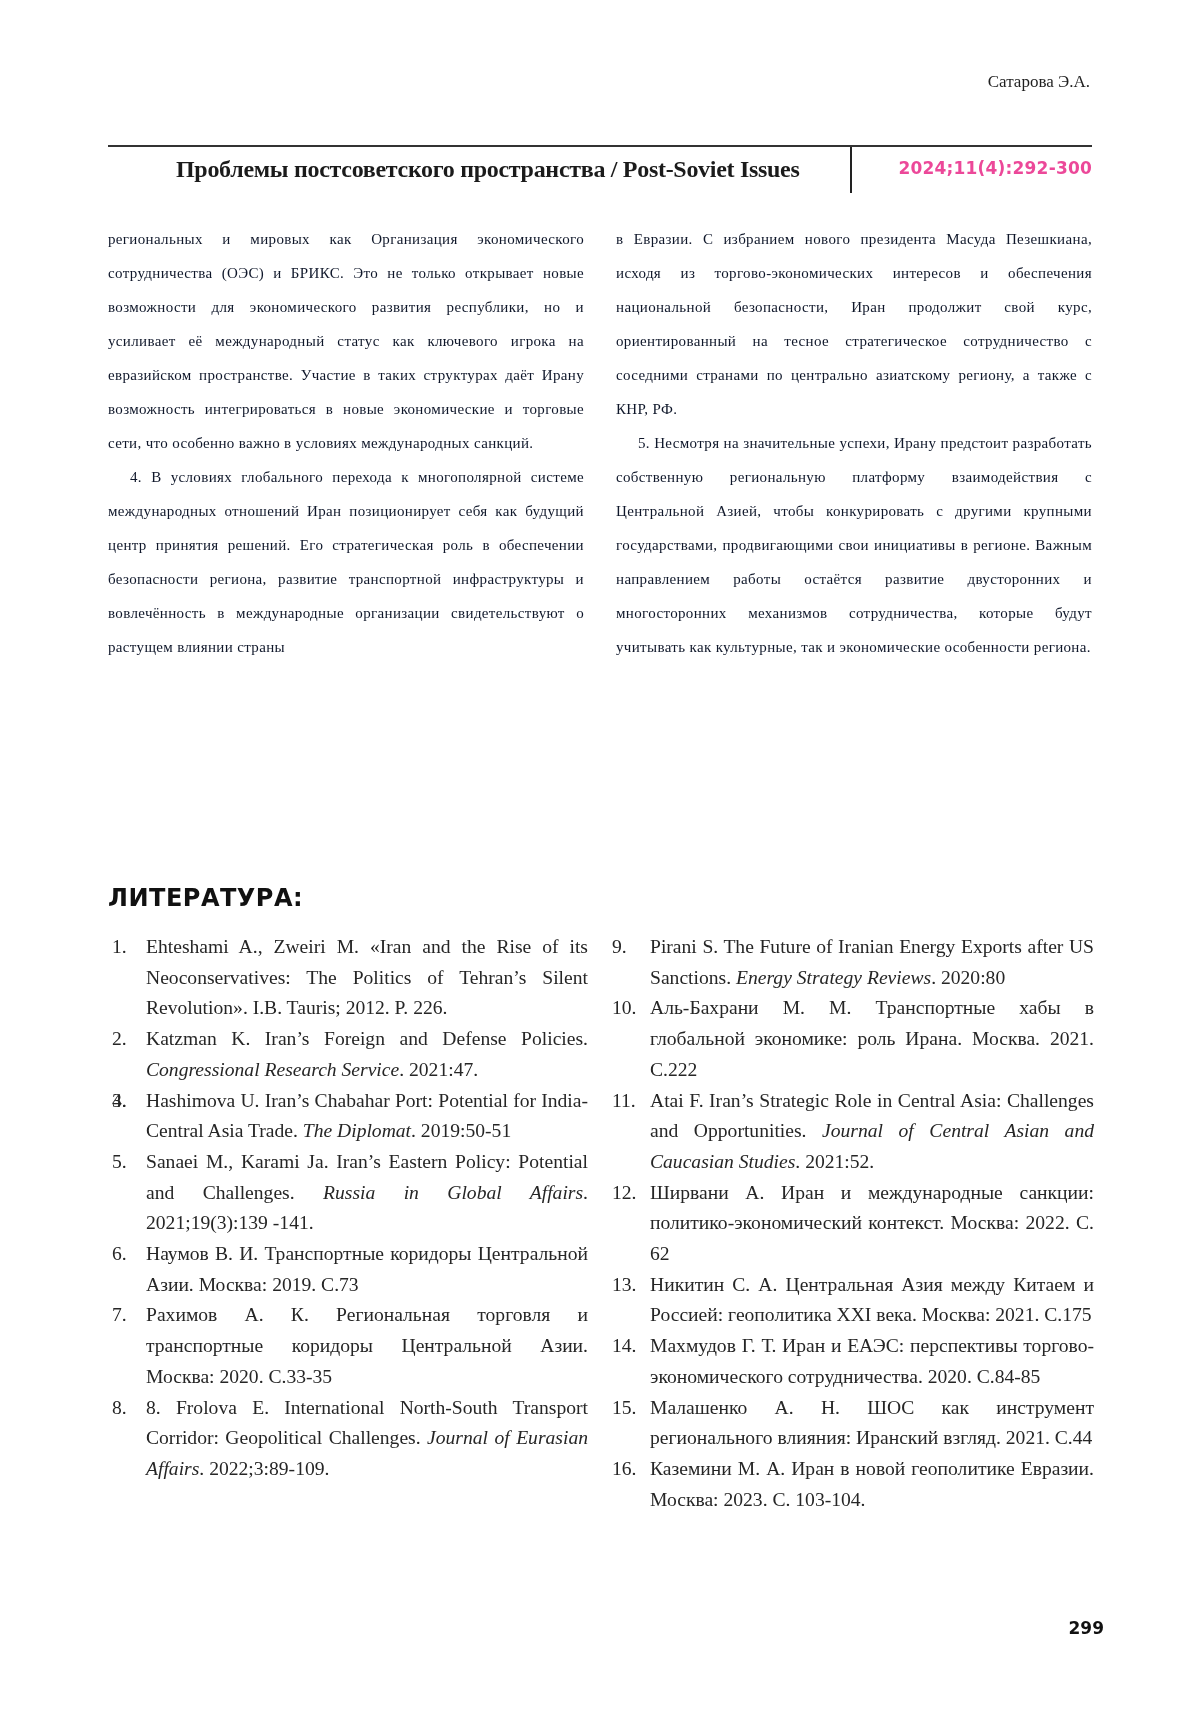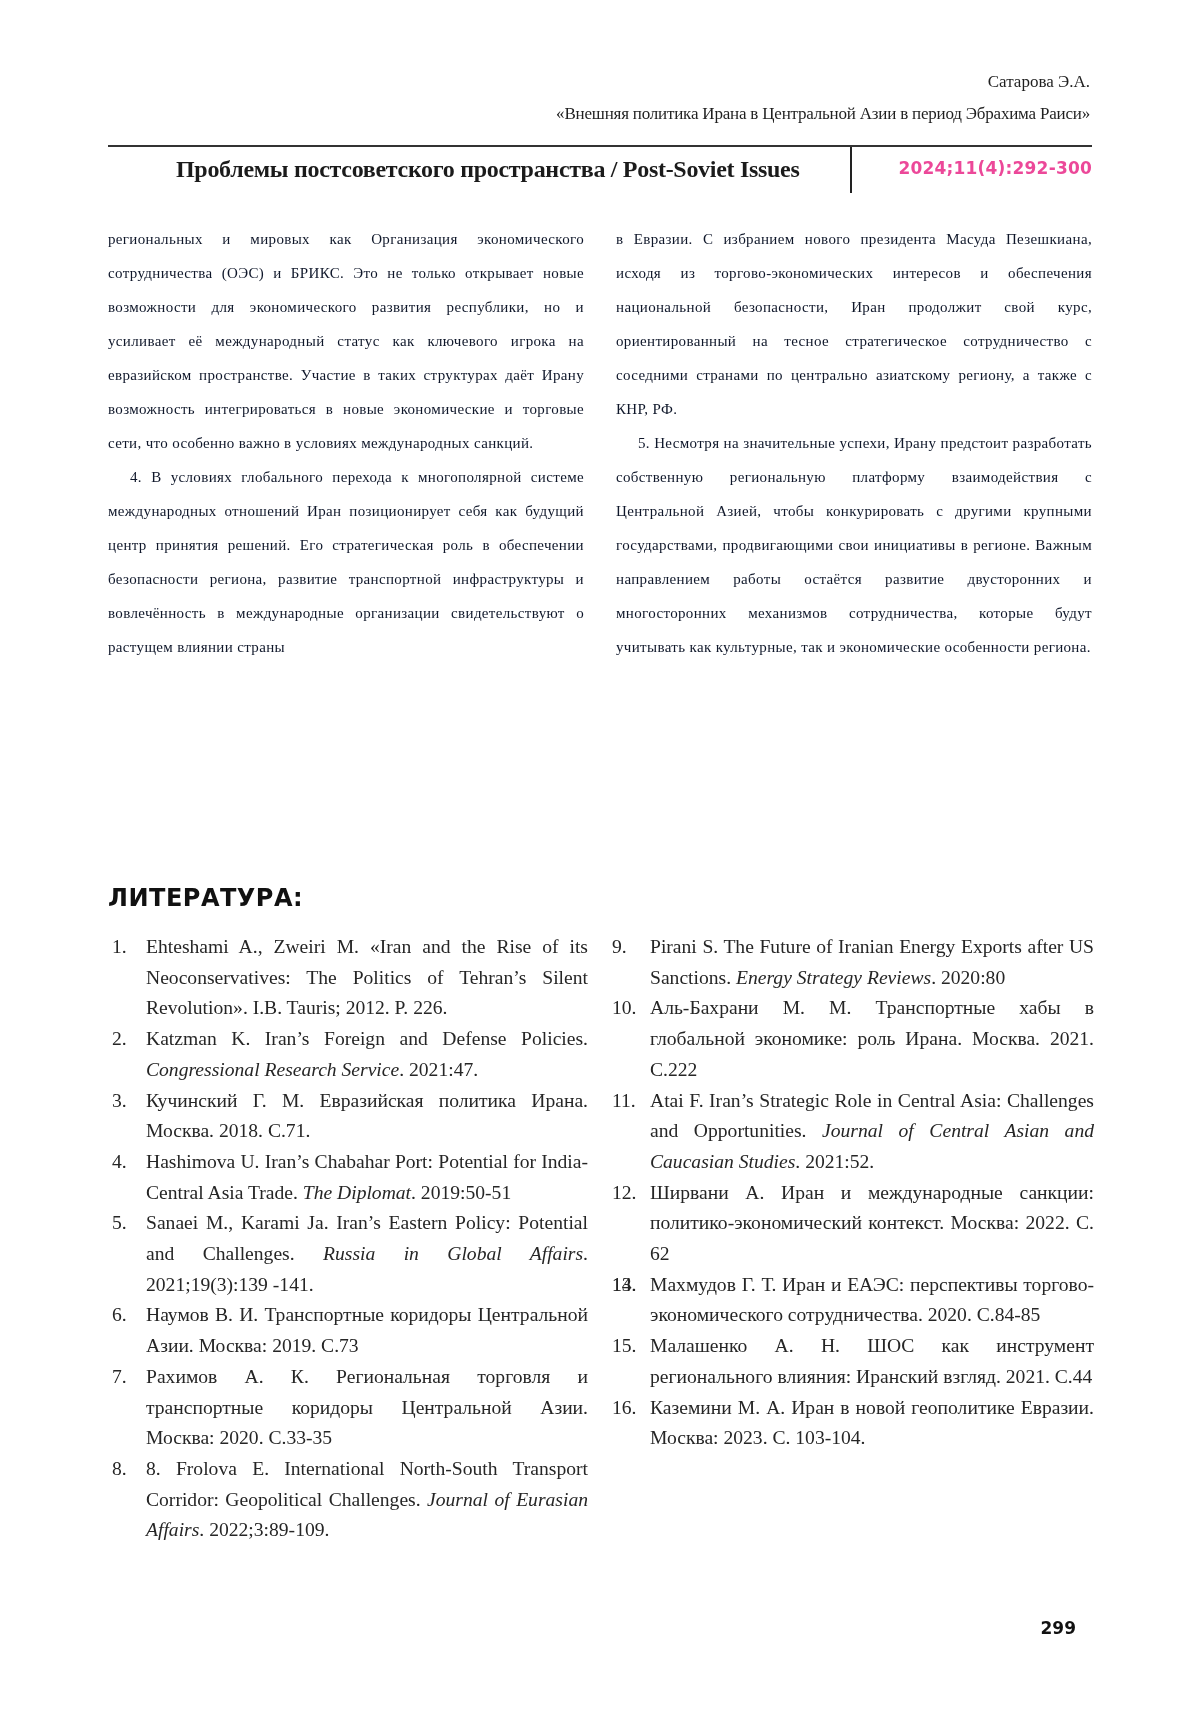--- a/index.html
+++ b/index.html
@@ -50,30 +50,29 @@
     position: absolute; top: 932px; width: 480px; margin: 0; padding: 0; list-style: none;
     font-size: 19.6px; line-height: 30.7px; color: #262626;
   }
   .refs.left { left: 108px; }
   .refs.right { left: 612px; width: 482px; }
   .refs li { position: relative; padding-left: 38px; text-align: justify; }
   .refs li .num { position: absolute; left: 4px; top: 0; }
   .refs.right li .num { left: 0; }
   .refs li .it { font-style: italic; }
   .page-num {
-    position: absolute; right: 124px; top: 1618px;
+    position: absolute; right: 96px; top: 1618px;
     font-family: "DejaVu Sans", sans-serif; font-weight: bold; font-size: 17px; color: #111;
   }
 </style>
 </head>
 <body>
 
 <div class="running-head">
   <span class="author">Сатарова Э.А.</span>
-  <span class="title">«Внешняя политика Ирана в Центральной Азии в период Эбрахима Раиси»</span>
 </div>
 
 <div class="head-rule"></div>
 
 <div class="journal-bar">
   <span class="journal-name">Проблемы постсоветского пространства / Post-Soviet Issues</span>
   <div class="journal-divider"></div>
   <span class="journal-issue">2024;11(4):292-300</span>
 </div>
 
@@ -85,32 +84,32 @@
 <div class="body-col right">
   <p>в Евразии. С избранием нового президента Масуда Пезешкиана, исходя из торгово-экономических интересов и обеспечения национальной безопасности, Иран продолжит свой курс, ориентированный на тесное стратегическое сотрудничество с соседними странами по центрально азиатскому региону, а также с КНР, РФ.</p>
   <p class="indent">5. Несмотря на значительные успехи, Ирану предстоит разработать собственную региональную платформу взаимодействия с Центральной Азией, чтобы конкурировать с другими крупными государствами, продвигающими свои инициативы в регионе. Важным направлением работы остаётся развитие двусторонних и многосторонних механизмов сотрудничества, которые будут учитывать как культурные, так и экономические особенности региона.</p>
 </div>
 
 <div class="lit-heading">ЛИТЕРАТУРА:</div>
 
 <ul class="refs left">
   <li><span class="num">1.</span><span>Ehteshami A., Zweiri M. «Iran and the Rise of its Neoconservatives: The Politics of Tehran’s Silent Revolution». I.B. Tauris; 2012. P. 226.</span><span class="it"></span><span></span></li>
   <li><span class="num">2.</span><span>Katzman K. Iran’s Foreign and Defense Policies. </span><span class="it">Congressional Research Service</span><span>. 2021:47.</span></li>
-  <li><span class="num">3.</span><span>Кучинский Г. М. Евразийская политика Ирана. Москва. 2018. С.71.</span><span class="it"></span><span></span></li>
+  <li><span class="num">3.</span><span class="it"></span><span></span></li>
   <li><span class="num">4.</span><span>Hashimova U. Iran’s Chabahar Port: Potential for India-Central Asia Trade. </span><span class="it">The Diplomat</span><span>. 2019:50-51</span></li>
   <li><span class="num">5.</span><span>Sanaei M., Karami Ja. Iran’s Eastern Policy: Potential and Challenges. </span><span class="it">Russia in Global Affairs</span><span>. 2021;19(3):139 -141.</span></li>
   <li><span class="num">6.</span><span>Наумов В. И. Транспортные коридоры Центральной Азии. Москва: 2019. С.73</span><span class="it"></span><span></span></li>
   <li><span class="num">7.</span><span>Рахимов А. К. Региональная торговля и транспортные коридоры Центральной Азии. Москва: 2020. С.33-35</span><span class="it"></span><span></span></li>
   <li><span class="num">8.</span><span>8. Frolova E. International North-South Transport Corridor: Geopolitical Challenges. </span><span class="it">Journal of Eurasian Affairs</span><span>. 2022;3:89-109.</span></li>
 </ul>
 
 <ul class="refs right">
   <li><span class="num">9.</span><span>Pirani S. The Future of Iranian Energy Exports after US Sanctions. </span><span class="it">Energy Strategy Reviews</span><span>. 2020:80</span></li>
   <li><span class="num">10.</span><span>Аль-Бахрани М. М. Транспортные хабы в глобальной экономике: роль Ирана. Москва. 2021. С.222</span><span class="it"></span><span></span></li>
   <li><span class="num">11.</span><span>Atai F. Iran’s Strategic Role in Central Asia: Challenges and Opportunities. </span><span class="it">Journal of Central Asian and Caucasian Studies</span><span>. 2021:52.</span></li>
   <li><span class="num">12.</span><span>Ширвани А. Иран и международные санкции: политико-экономический контекст. Москва: 2022. С. 62</span><span class="it"></span><span></span></li>
-  <li><span class="num">13.</span><span class="it"></span><span></span></li>
+  <li><span class="num">13.</span><span>Никитин С. А. Центральная Азия между Китаем и Россией: геополитика XXI века. Москва: 2021. С.175</span><span class="it"></span><span></span></li>
   <li><span class="num">14.</span><span>Махмудов Г. Т. Иран и ЕАЭС: перспективы торгово-экономического сотрудничества. 2020. С.84-85</span><span class="it"></span><span></span></li>
   <li><span class="num">15.</span><span>Малашенко А. Н. ШОС как инструмент регионального влияния: Иранский взгляд. 2021. С.44</span><span class="it"></span><span></span></li>
   <li><span class="num">16.</span><span>Каземини М. А. Иран в новой геополитике Евразии. Москва: 2023. С. 103-104.</span><span class="it"></span><span></span></li>
 </ul>
 
 <div class="page-num">299</div>
 
 </body></html>

